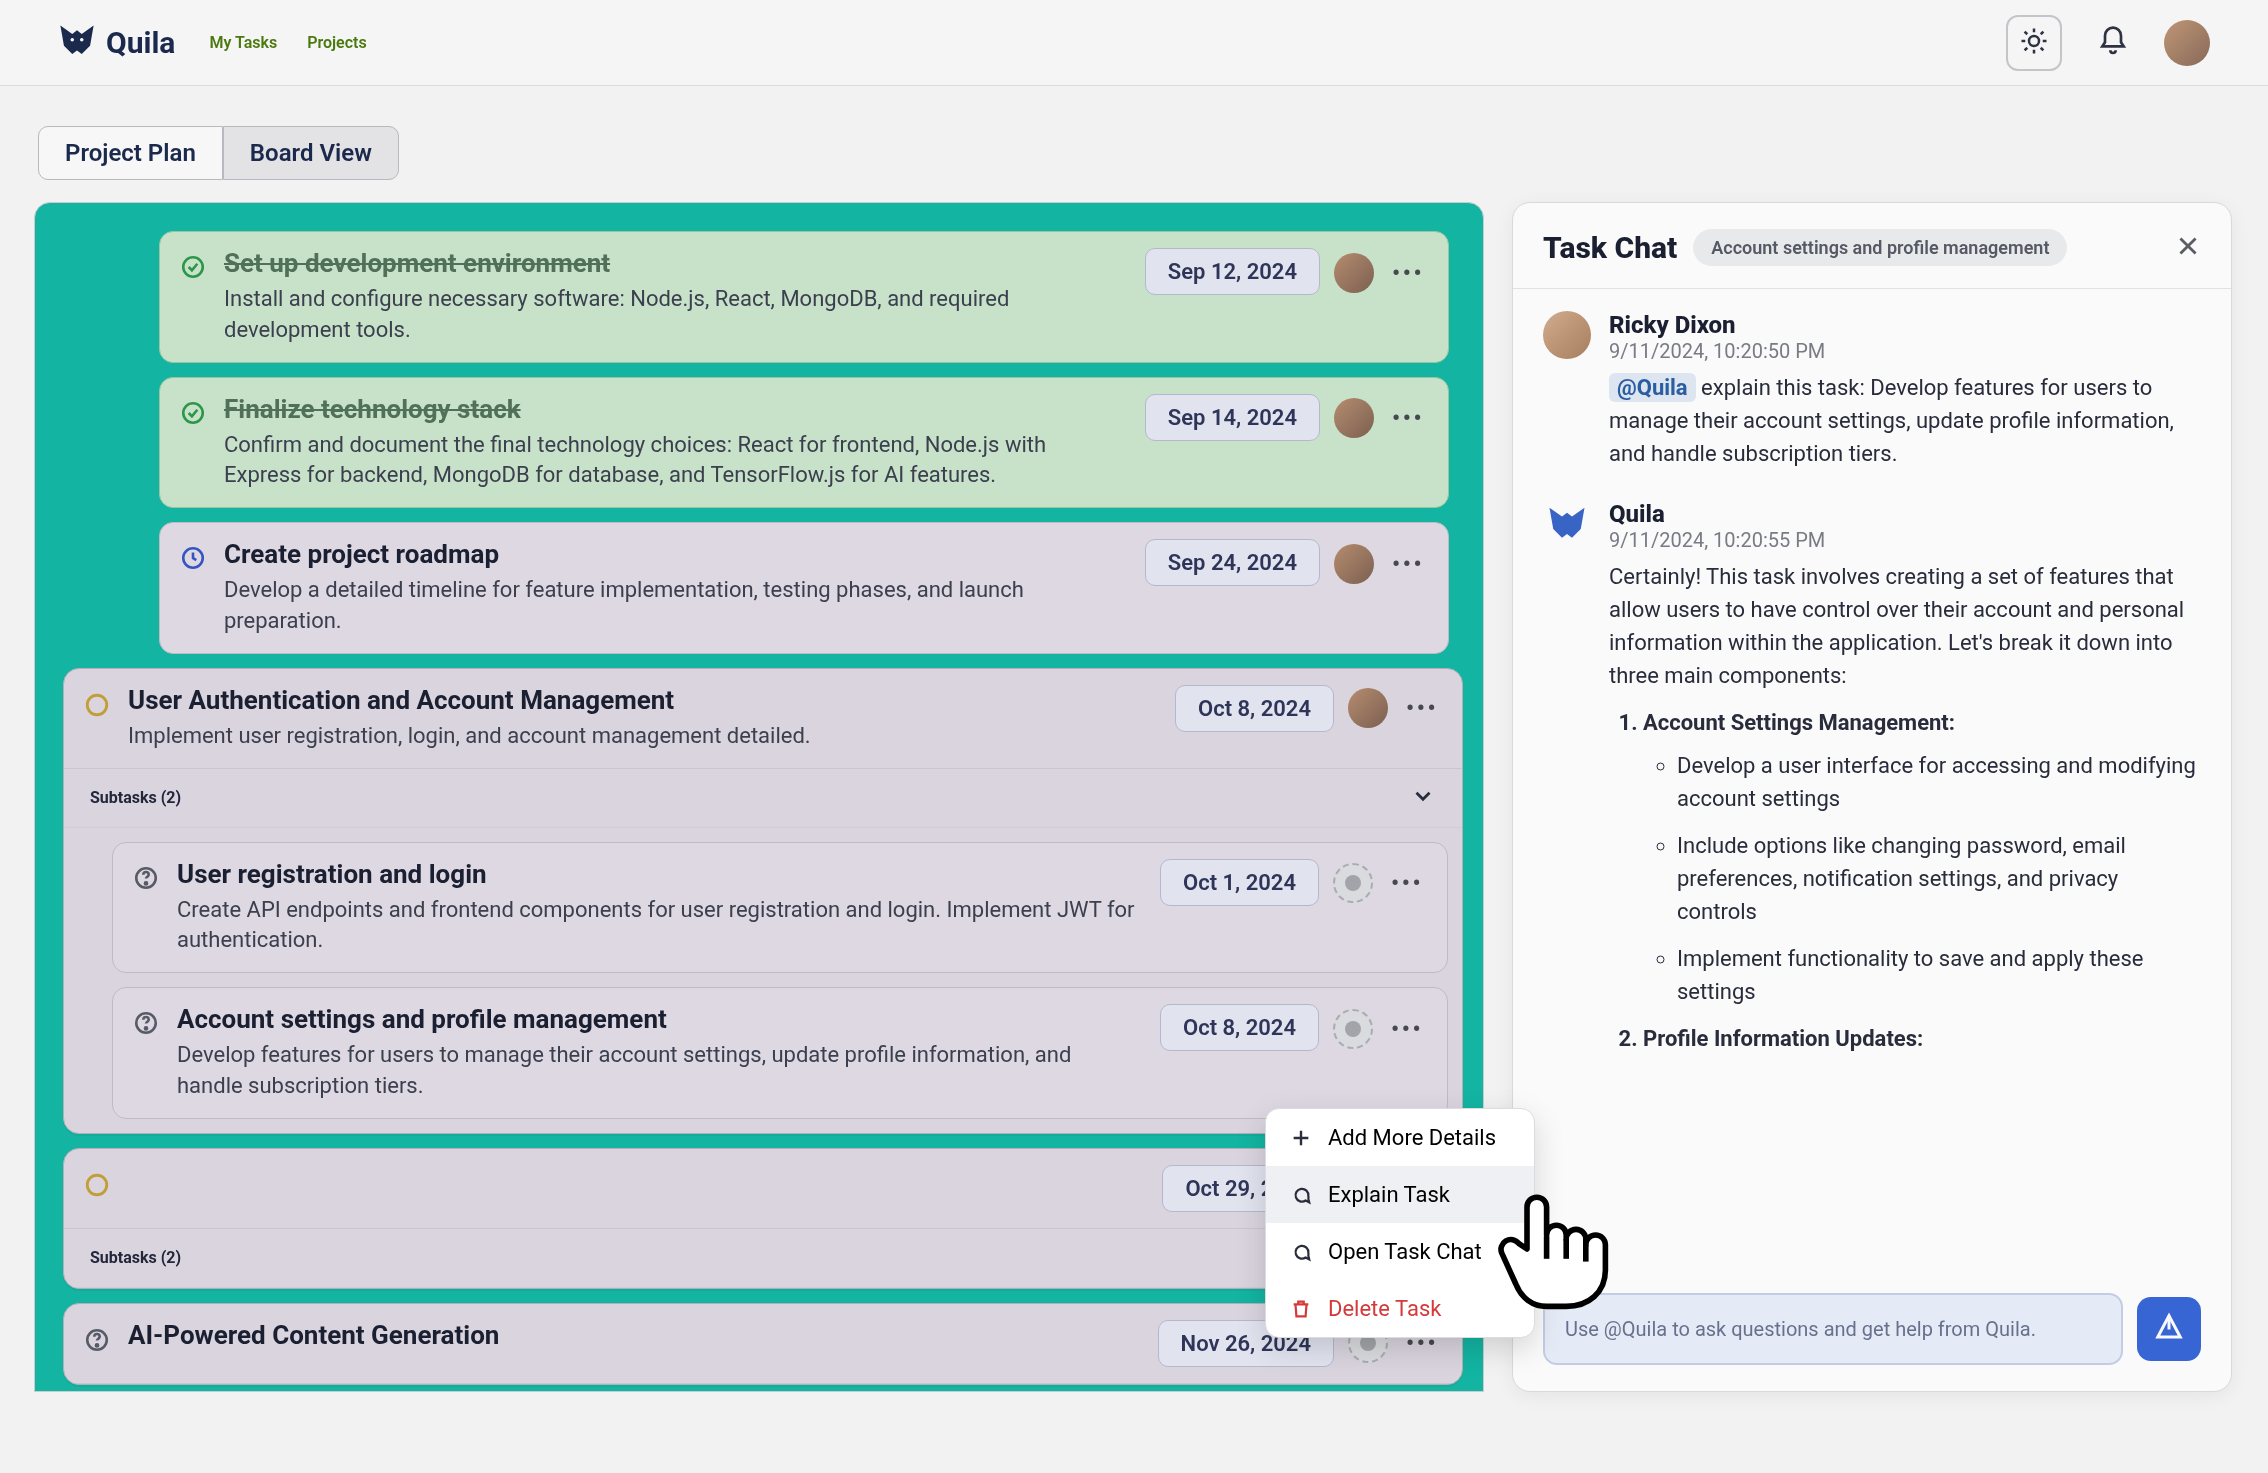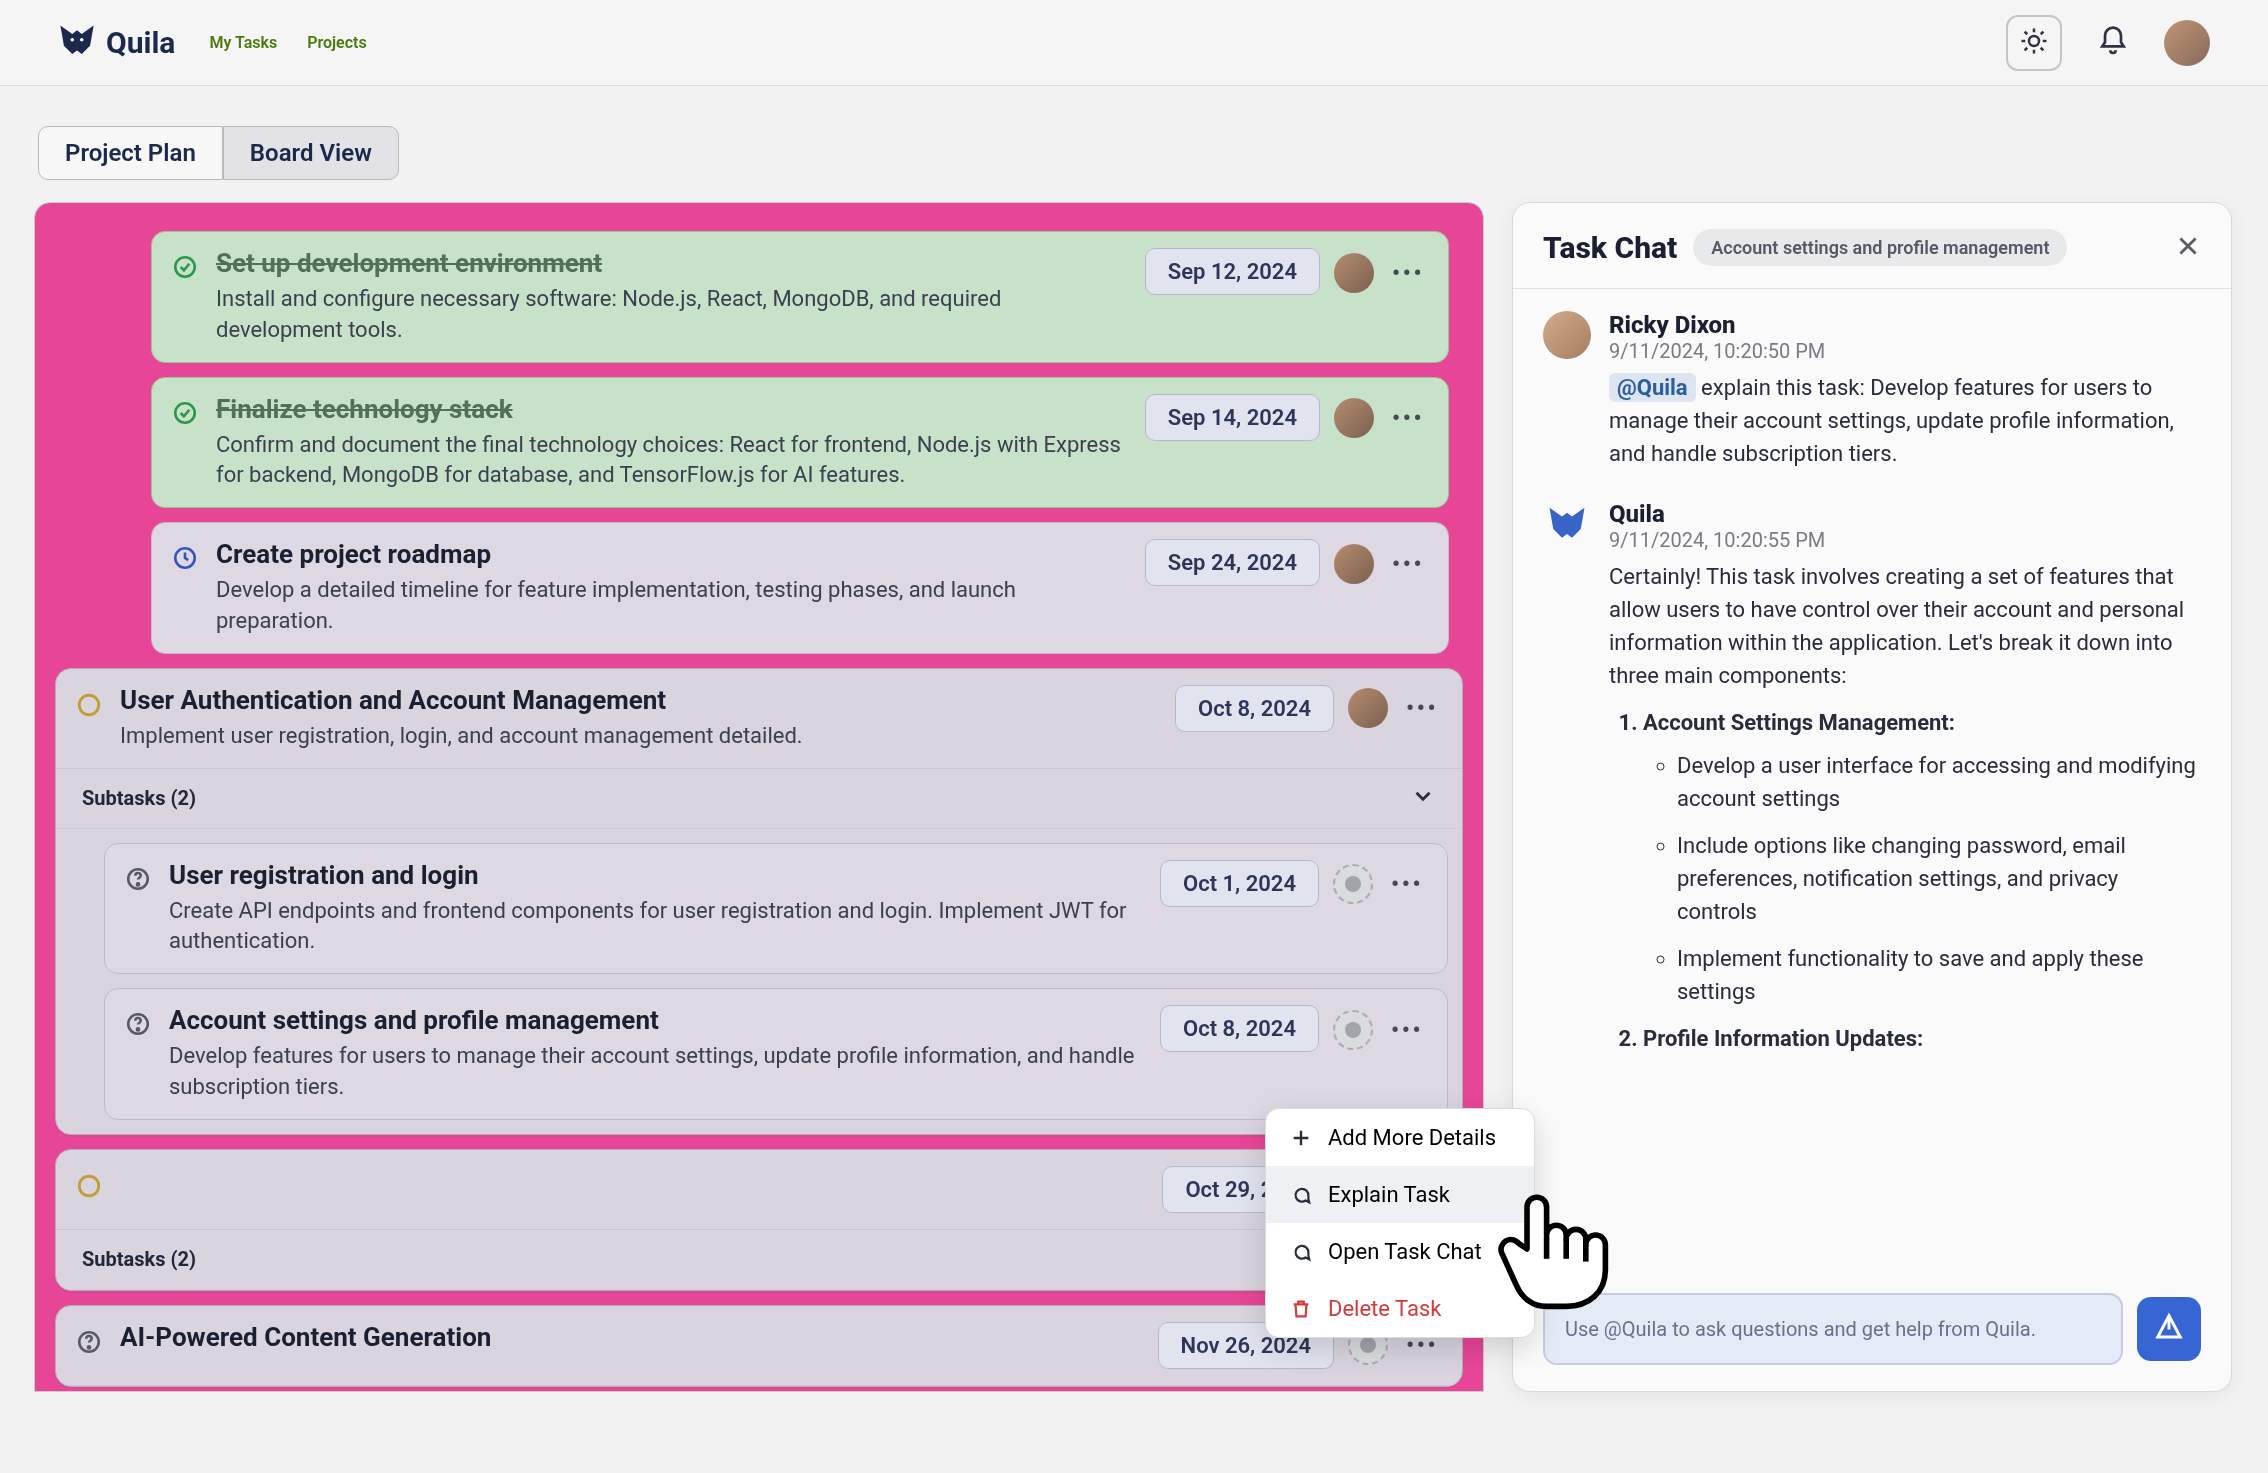--- a/index.html
+++ b/index.html
@@ -44,22 +44,22 @@
   .view-tab.active {background:#fcfcfc;}
   .view-tab:first-child{border-radius:10px 0 0 10px;}
   .view-tab:last-child{border-radius:0 10px 10px 0;}
 
   .main-area {display:flex; gap:28px; padding:0 34px;}
 
   
   .task-col {
     flex:1; max-width:1450px;
     border:1px solid #d0d0d5; border-radius:16px 16px 0 0;
-    background:#ec4899;
-    padding:14px 20px 0 20px;
+    background:#14b8a6;
+    padding:14px 20px 0 28px;
     overflow:hidden;
     position:relative;
   }
   .group-card {
     border:1.5px solid #b7b3bd; border-radius:16px; margin-bottom:14px;
     background:#ded9e3;
     box-shadow:0 2px 0 rgba(0,0,0,0.04);
     overflow:hidden;
   }
   .group-header, .task-card {
@@ -83,21 +83,21 @@
     display:flex; align-items:center; justify-content:center;
   }
   .mini-avatar.unassigned::after{content:""; width:16px; height:16px; border-radius:50%; background:#a6a8ad;}
   .more-btn{
     margin-left:14px; width:40px; height:40px; display:flex; align-items:center; justify-content:center;
     cursor:pointer; color:#4a4a52; font-size:26px; letter-spacing:2px;
   }
 
   .subtask-row{
     display:flex; align-items:center; justify-content:space-between;
-    padding:14px 26px; font-size:20px; font-weight:700; color:#24283e;
+    padding:14px 26px; font-size:16px; font-weight:700; color:#24283e;
     border-bottom:1px solid #d6d2da;
   }
 
   .task-card{
     border:1.5px solid #c3bec8; border-radius:14px; margin:14px 14px 14px 48px;
     background:#e2dde7; gap:18px;
   }
   .task-card.done{background:#cce7cf; border-color:#9ccaa3;}
   .task-card .task-status{margin-top:6px;}
   .task-card.done .group-title{text-decoration:line-through; color:#527459;}

